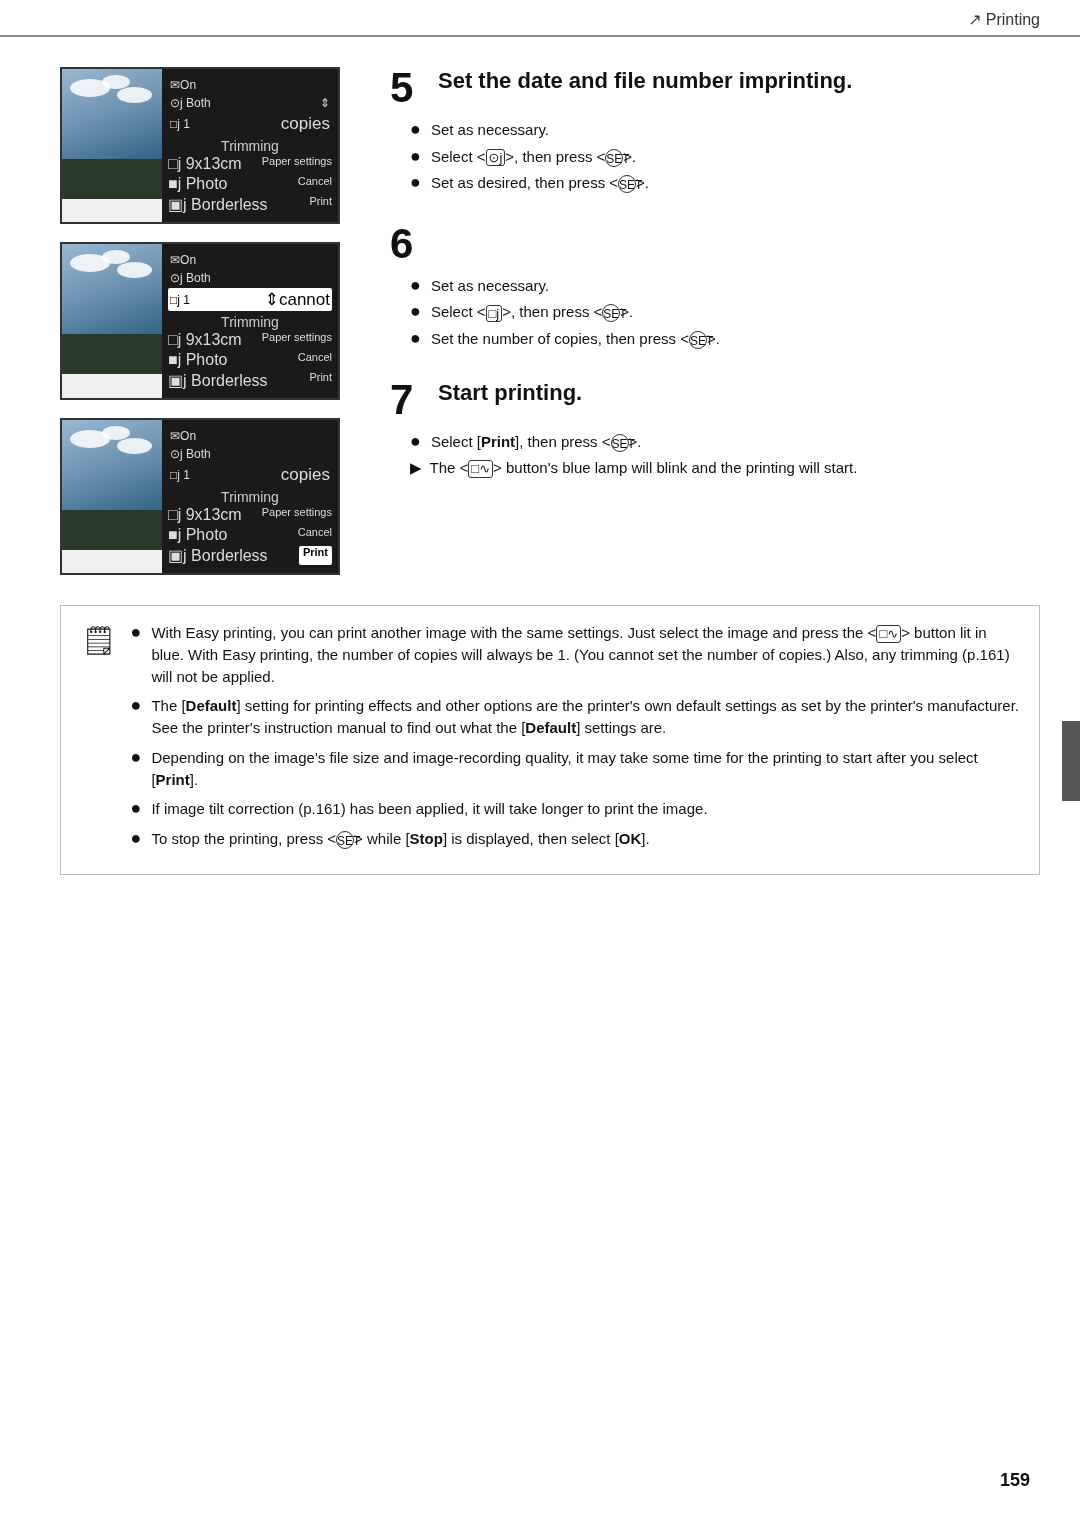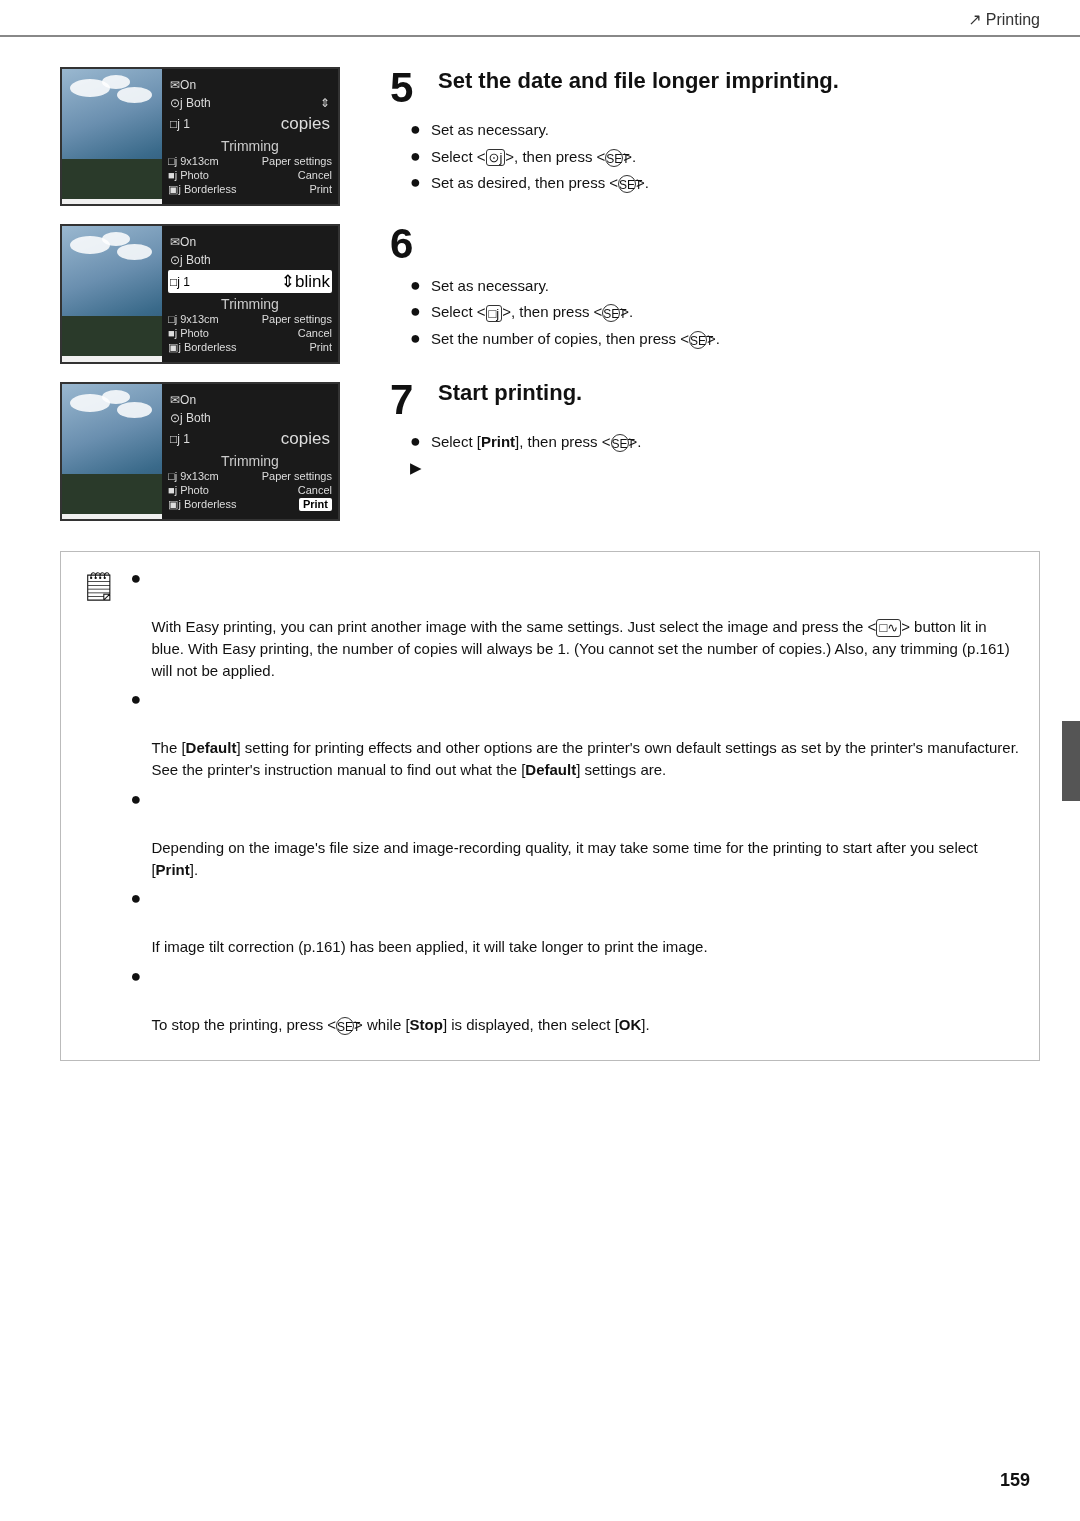--- a/index.html
+++ b/index.html
@@ -136,21 +136,21 @@
       display: flex;
       flex-direction: column;
       gap: 2px;
     }
     .bottom-row {
       display: flex;
       justify-content: space-between;
       font-size: 11px;
       color: #ddd;
     }
-    .bottom-row .left-val { font-size: 11px; }
+    .bottom-row .left-val { font-size: 16px; }
     .bottom-row .right-val { font-size: 11px; }
 
     
     .step-section {
       margin-bottom: 24px;
     }
     .step-header {
       display: flex;
       align-items: flex-start;
       margin-bottom: 10px;
@@ -223,21 +223,21 @@
       display: flex;
       align-items: flex-start;
     }
     .note-dot {
       color: #111;
       margin-right: 10px;
       font-size: 18px;
       line-height: 1.2;
       flex-shrink: 0;
     }
-    .note-text { flex: 1; margin-top: 48px; }
+    .note-text { flex: 1; }
 
     
     .page-number {
       position: absolute;
       bottom: 30px;
       right: 50px;
       font-size: 18px;
       font-weight: bold;
       color: #111;
       margin-top: 16px;
@@ -341,21 +341,21 @@
       <div class="screen-menu">
         <div class="menu-top">
           <div class="menu-item">
             <span class="label">✉On</span>
           </div>
           <div class="menu-item">
             <span class="label">⊙j Both</span>
           </div>
           <div class="menu-item selected">
             <span class="label">□j 1</span>
-            <span class="value">⇕blink</span>
+            <span class="value">⇕cannot</span>
           </div>
           <div class="menu-divider">Trimming</div>
         </div>
         <div class="menu-bottom">
           <div class="bottom-row">
             <span class="left-val">□j 9x13cm</span>
             <span class="right-val">Paper settings</span>
           </div>
           <div class="bottom-row">
             <span class="left-val">■j Photo</span>
@@ -408,21 +408,21 @@
         </div>
       </div>
     </div>
   </div>
 
   <div class="right-col">
 
     <div class="step-section">
       <div class="step-header">
         <span class="step-number">5</span>
-        <span class="step-title">Set the date and file longer imprinting.</span>
+        <span class="step-title">Set the date and file number imprinting.</span>
       </div>
       <div class="step-bullets">
         <div class="bullet-item">
           <span class="bullet-dot">●</span>
           <span>Set as necessary.</span>
         </div>
         <div class="bullet-item">
           <span class="bullet-dot">●</span>
           <span>Select &lt;<span class="inline-icon">⊙j</span>&gt;, then press &lt;<span class="circle-icon">SET</span>&gt;.</span>
         </div>
@@ -458,20 +458,21 @@
         <span class="step-number">7</span>
         <span class="step-title">Start printing.</span>
       </div>
       <div class="step-bullets">
         <div class="bullet-item">
           <span class="bullet-dot">●</span>
           <span>Select [<strong>Print</strong>], then press &lt;<span class="circle-icon">SET</span>&gt;.</span>
         </div>
         <div class="bullet-item">
           <span class="bullet-arrow">▶</span>
+          <span>The &lt;<span class="inline-icon">□∿</span>&gt; button's blue lamp will blink and the printing will start.</span>
         </div>
       </div>
     </div>
   </div>
 </div>
 
 <div class="notes-section">
   <div class="notes-header">
     <span class="notes-icon">🗒</span>
     <div class="notes-bullets">

